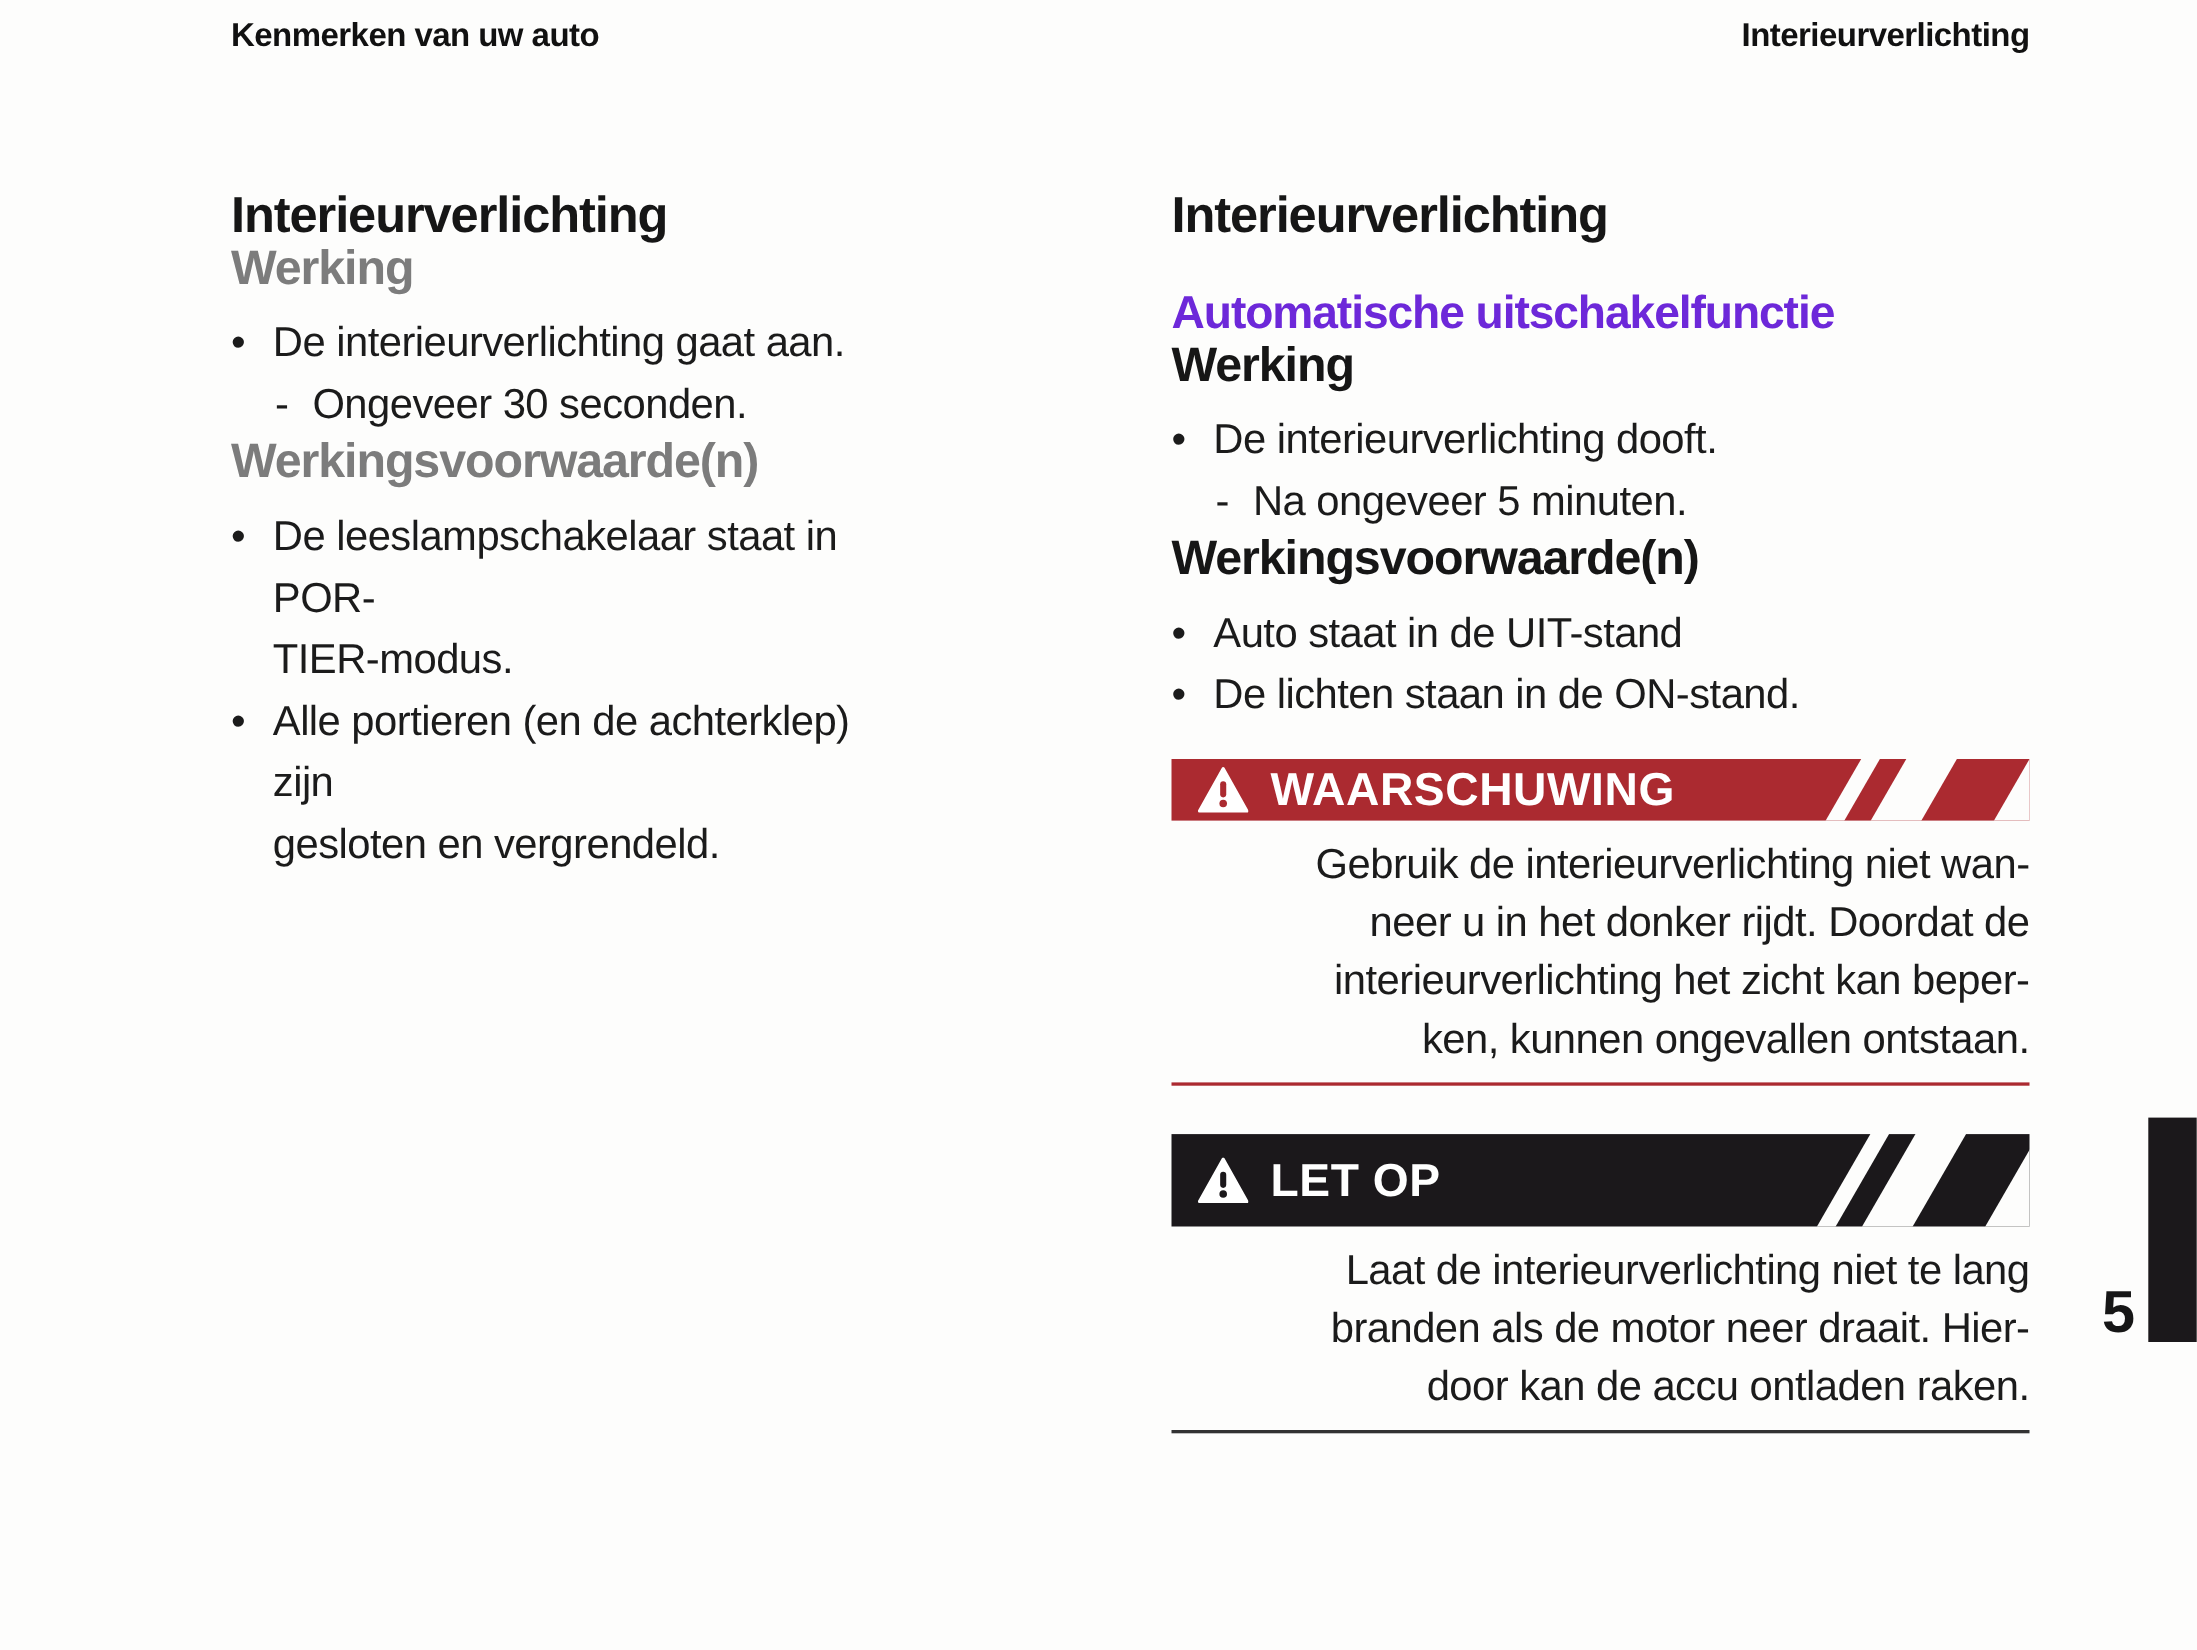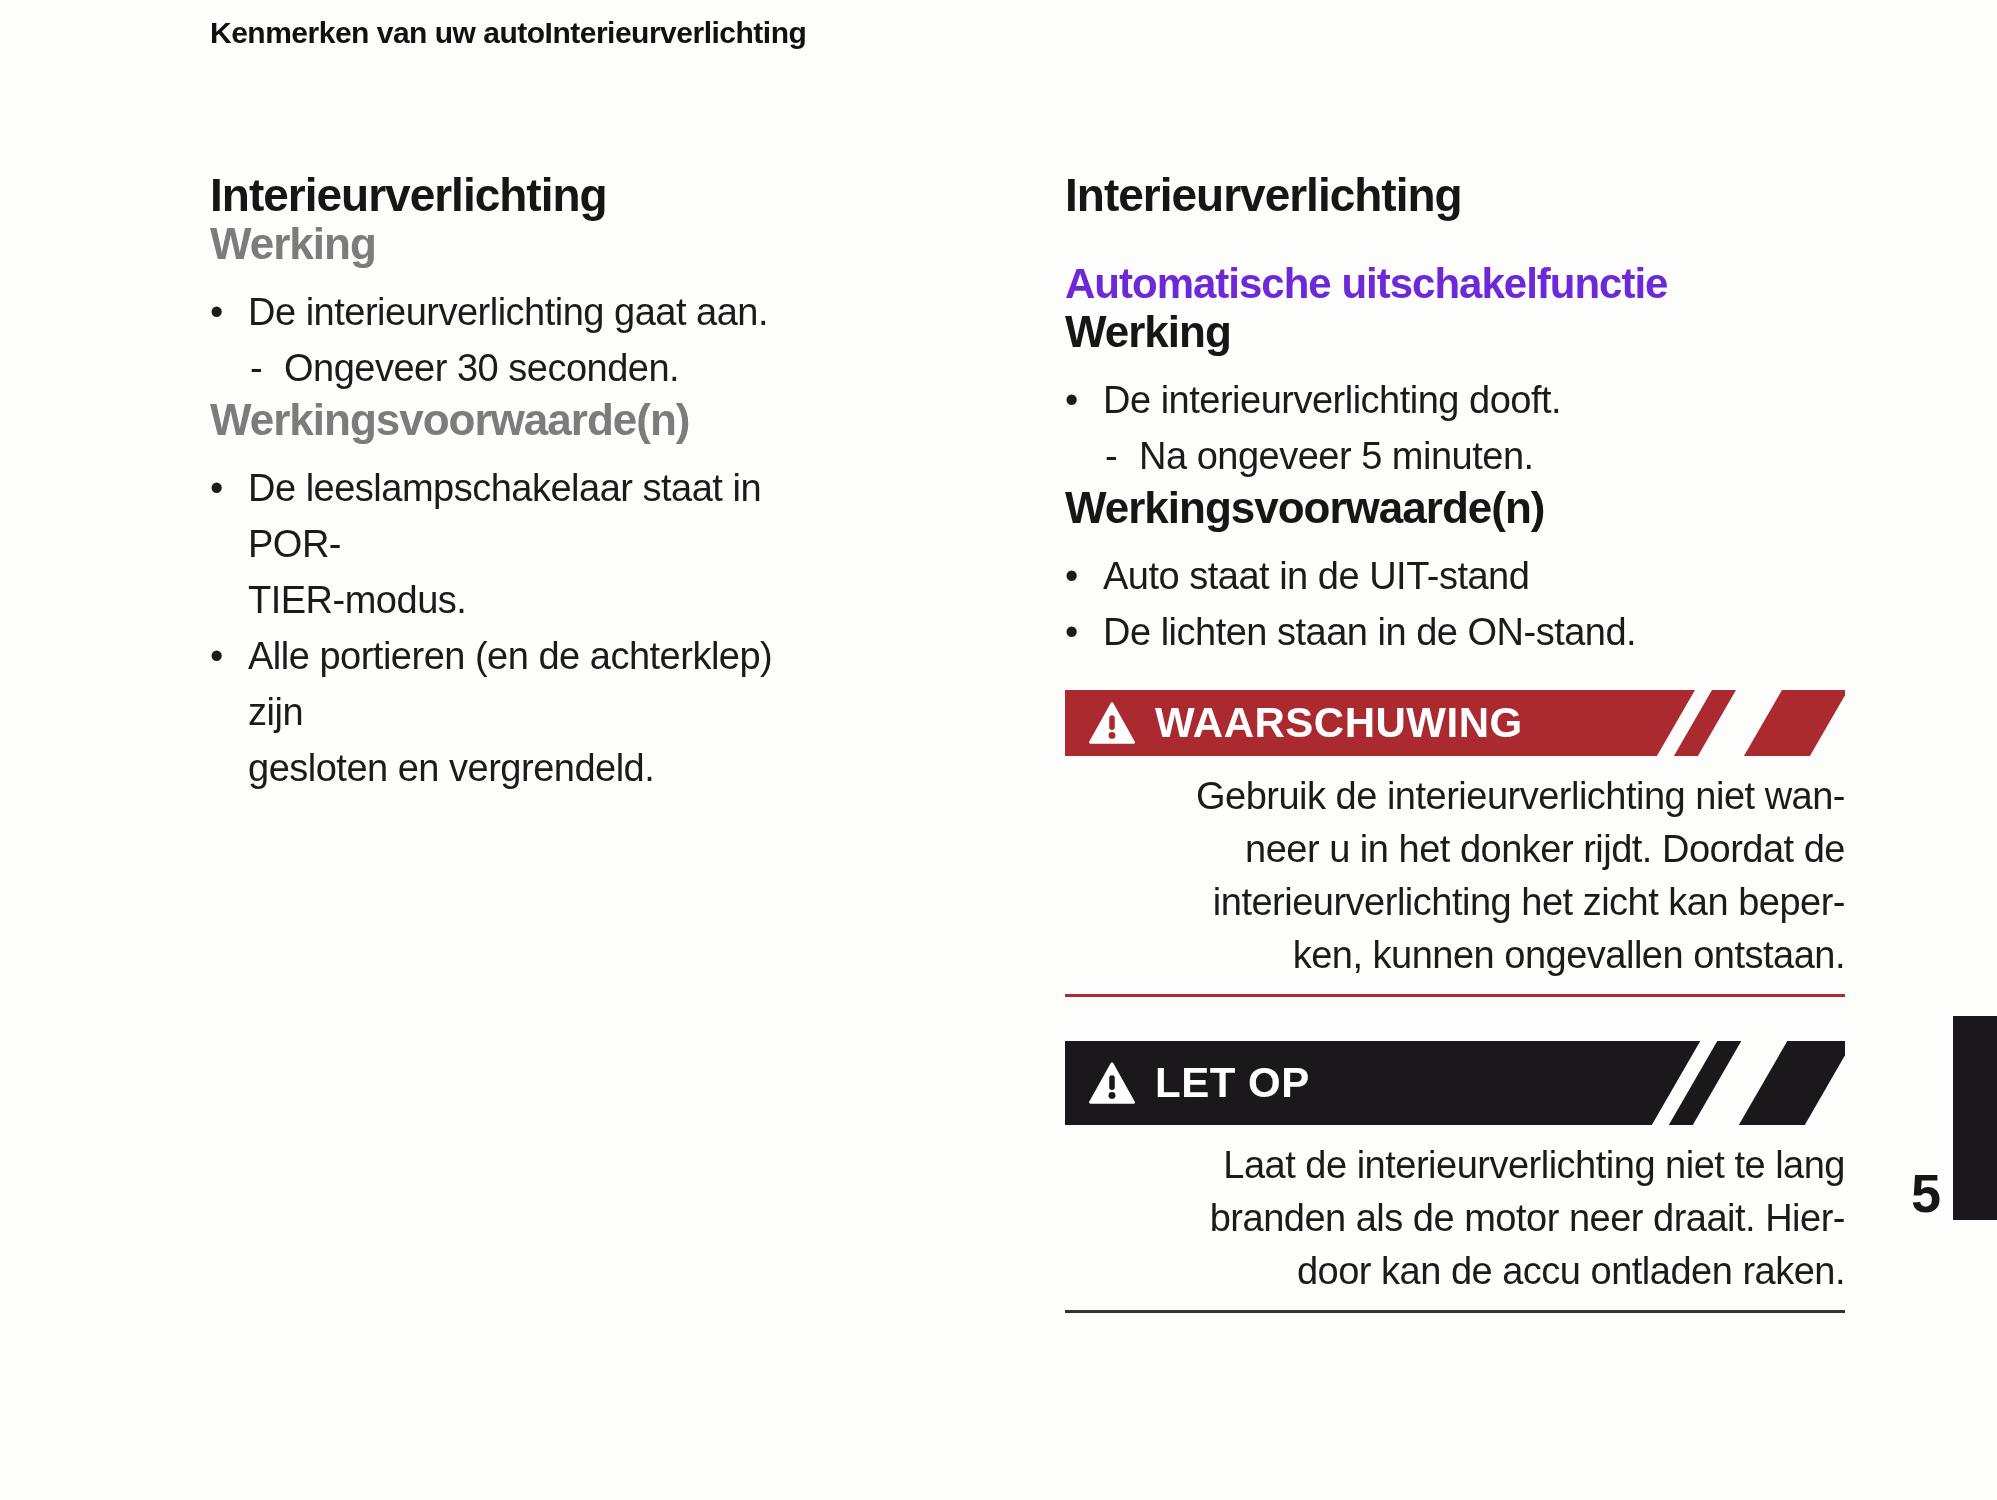--- a/index.html
+++ b/index.html
@@ -4,21 +4,21 @@
 <style>
   html,body { margin:0; padding:0; }
   body {
     width:1997px; height:1500px; position:relative; overflow:hidden;
     background:#fdfdfc; color:#1b1b1b;
     font-family:"Liberation Sans", sans-serif;
   }
   
   .page-header {
     position:absolute; top:16px; left:210px; right:152px;
-    display:flex; align-items:flex-start;
+    display:flex; justify-content:space-between; align-items:flex-start;
     font-size:30px; font-weight:bold; letter-spacing:-0.5px; color:#111;
   }
   
   .col { position:absolute; top:0; }
   .col-left  { left:210px; width:600px; }
   .col-right { left:1065px; width:780px; }
 
   h1.doc-title {
     margin:170px 0 0 0; font-size:46px; line-height:50px;
     letter-spacing:-1px; color:#161616; font-weight:bold;
@@ -47,21 +47,21 @@
   .li .mk { flex:0 0 38px; }
   .li.sub { margin-left:40px; }
   .li.sub .mk { flex:0 0 34px; }
   .li .tx { flex:1 1 auto; }
 
   
   .banner {
     position:relative; overflow:hidden; display:flex; align-items:center;
     padding-left:24px; box-sizing:border-box;
   }
-  .banner.warning { background:var(--warning-red,#ab2a30); height:66px; margin-top:30px; }
+  .banner.warning { background:var(--warning-red,#ab2a30); height:56px; margin-top:30px; }
   .banner.caution { background:var(--caution-black,#1b181b); height:84px; margin-top:44px; }
   .banner .blabel {
     color:#ffffff; font-size:42px; font-weight:bold; letter-spacing:0.5px;
     margin-left:20px; white-space:nowrap;
   }
   .banner svg { display:block; }
   .stripe {
     position:absolute; top:-12%; height:124%; background:#fdfdfc;
     transform:skewX(-30deg);
   }

